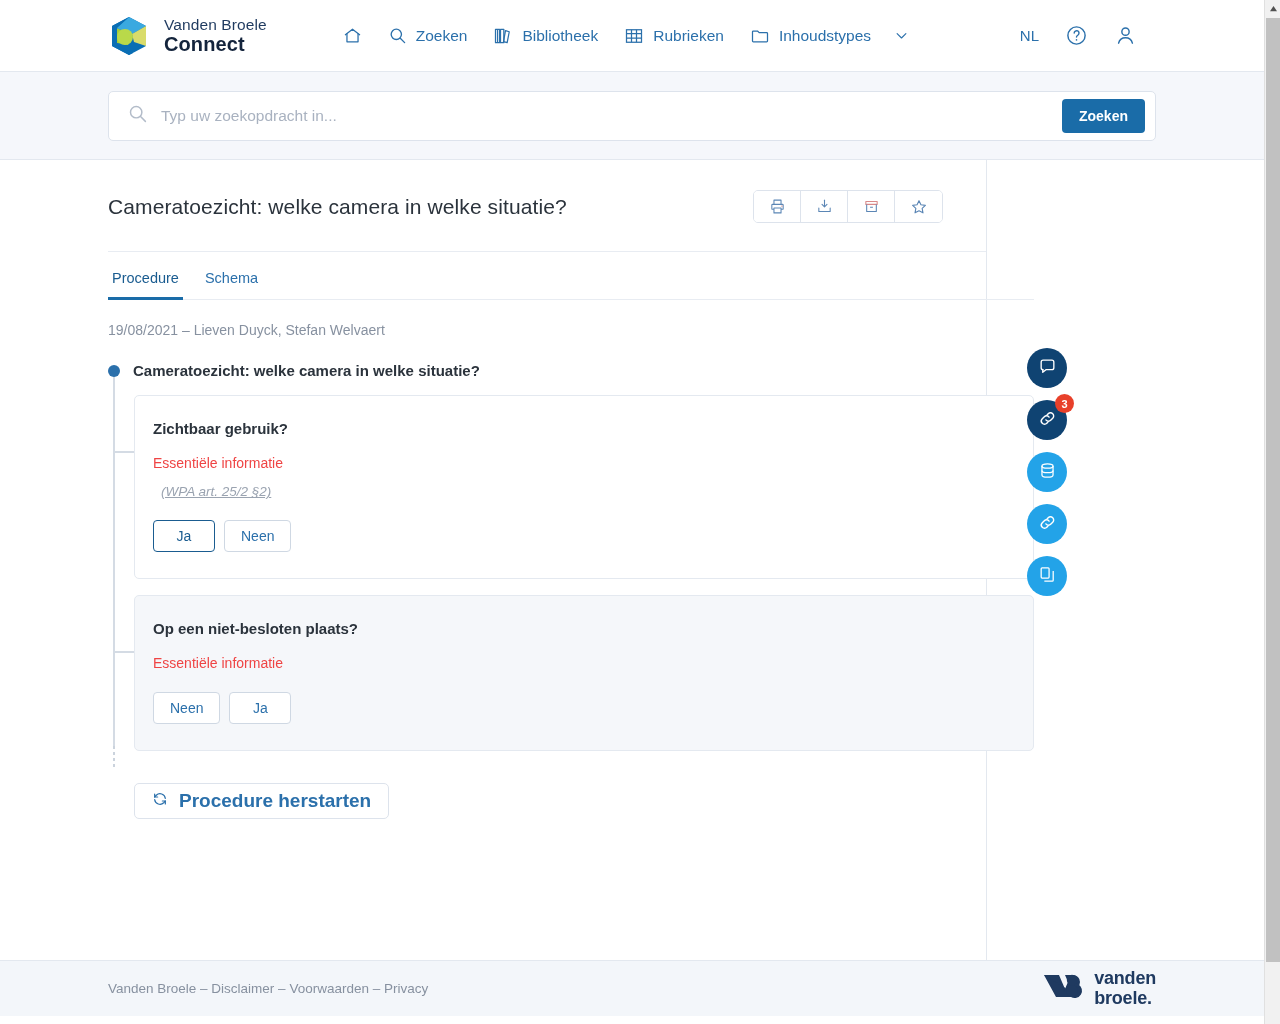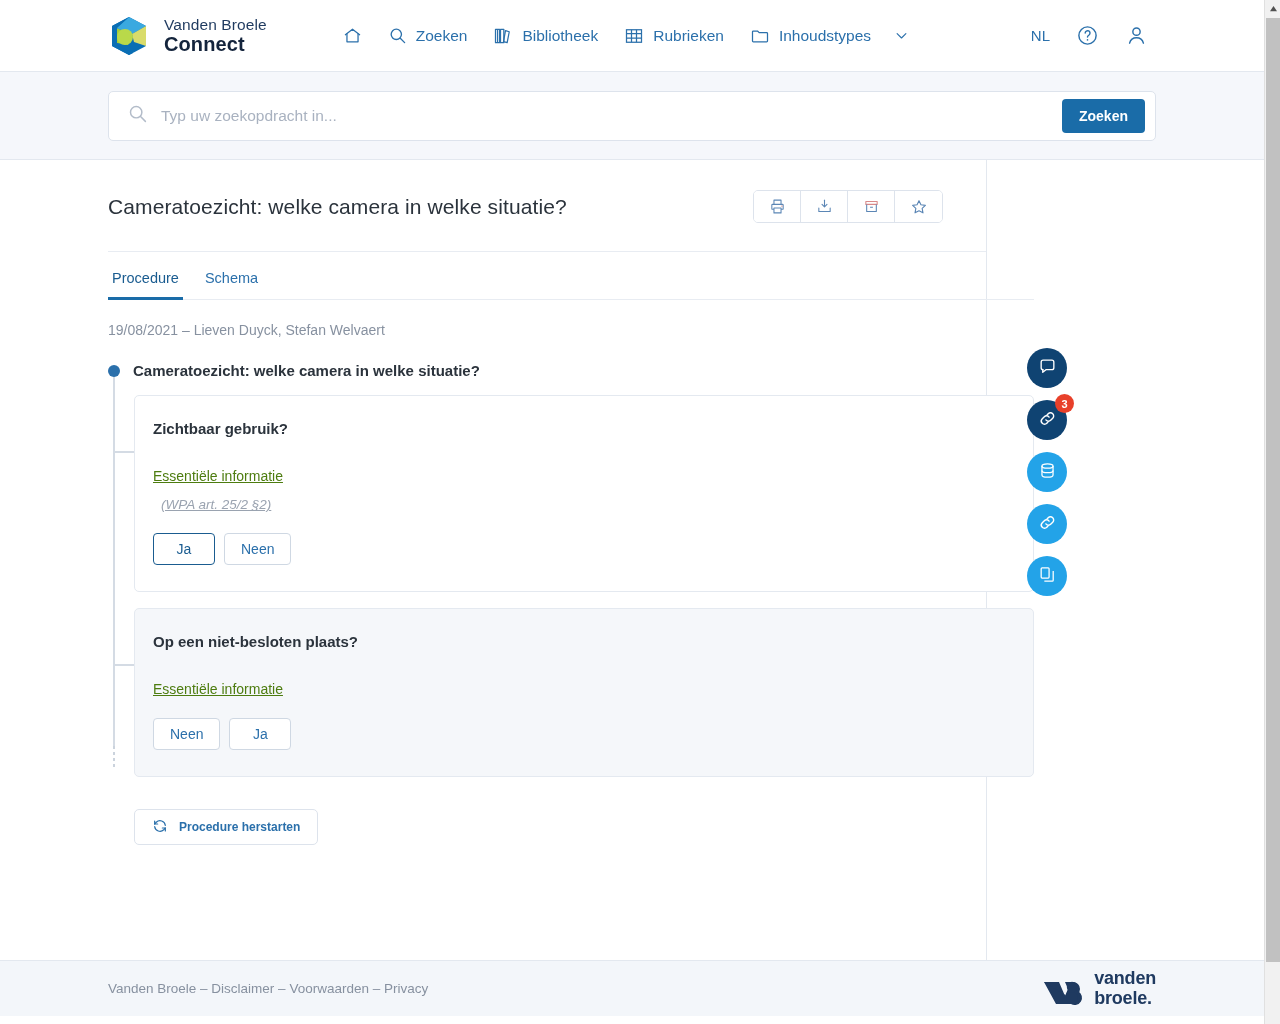--- a/index.html
+++ b/index.html
@@ -82,21 +82,21 @@
     color: #2b70ab;
     font-size: 15.5px;
     padding: 8px 13px;
     cursor: pointer;
     white-space: nowrap;
   }
   .nav-item .ico { display: flex; align-items: center; }
 
   .nav-right {
     position: absolute;
-    right: 116px;
+    right: 127px;
     display: flex;
     align-items: center;
     gap: 26px;
   }
   .nav-lang {
     color: #2b70ab;
     font-size: 15px;
     cursor: pointer;
   }
   .nav-icon-btn { cursor: pointer; display: flex; }
@@ -320,23 +320,22 @@
   .card.muted { background: #f5f7fa; }
 
   .card-q {
     font-size: 15px;
     font-weight: 700;
     color: #2b333c;
     margin-bottom: 0;
   }
   .card-sub {
     font-size: 14px;
-    color: #4d7c0f;
-    margin-top: 31px;
-    text-decoration: underline;
+    color: #ef4444;
+    margin-top: 18px;
   }
   .card-ref {
     font-size: 13.5px;
     font-style: italic;
     color: #9aa3b0;
     text-decoration: underline;
     margin-top: 13px;
     cursor: pointer;
     margin-left: 8px;
   }
@@ -368,21 +367,21 @@
     display: inline-flex;
     align-items: center;
     gap: 11px;
     height: 36px;
     padding: 0 17px;
     border: 1px solid #dde3ec;
     border-radius: 5px;
     background: #ffffff;
     color: #2b70ab;
     font-family: "Liberation Sans", sans-serif;
-    font-size: 12px;
+    font-size: 19px;
     font-weight: 700;
     cursor: pointer;
   }
 
   
   .right-rail {
     width: 186px;
     padding-top: 188px;
     display: flex;
     flex-direction: column;
@@ -427,21 +426,21 @@
     display: flex;
     align-items: center;
     justify-content: space-between;
     padding: 0 108px;
   }
   .footer-links {
     font-size: 13.5px;
     color: #8791a0;
   }
   .footer-links span { cursor: pointer; }
-  .footer-logo { display: flex; align-items: flex-end; gap: 8px; }
+  .footer-logo { display: flex; align-items: flex-start; gap: 8px; }
 
   
   .scrollbar {
     position: absolute;
     right: 0; top: 0;
     width: 16px;
     height: 1024px;
     background: #f1f1f1;
     border-left: 1px solid #e0e0e0;
   }

